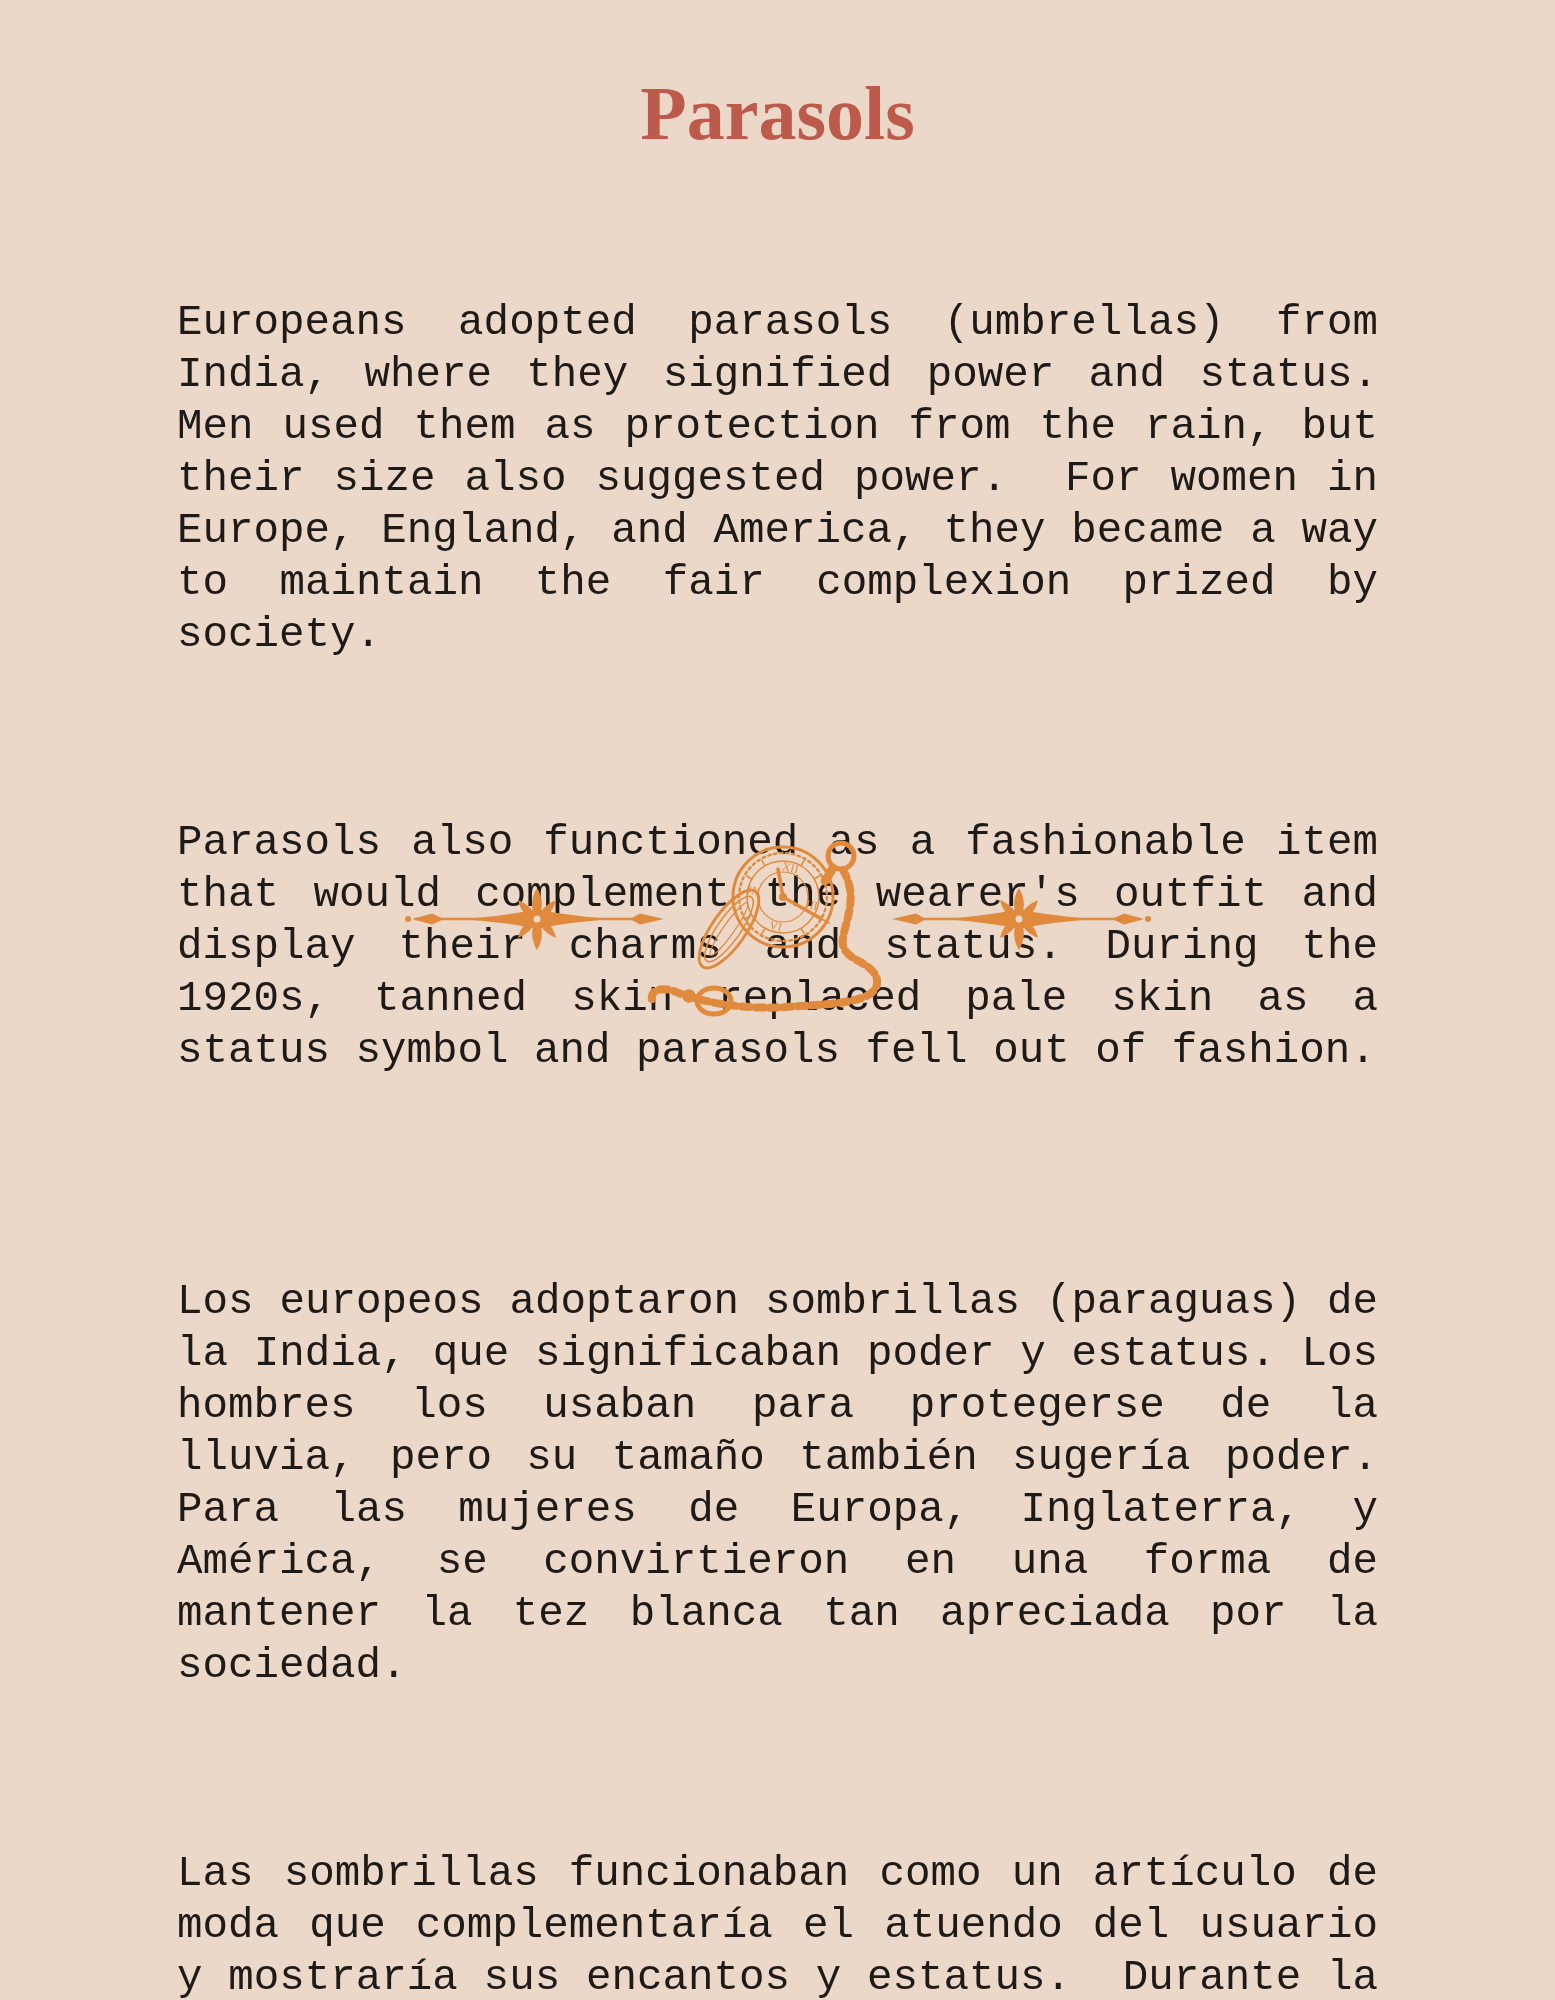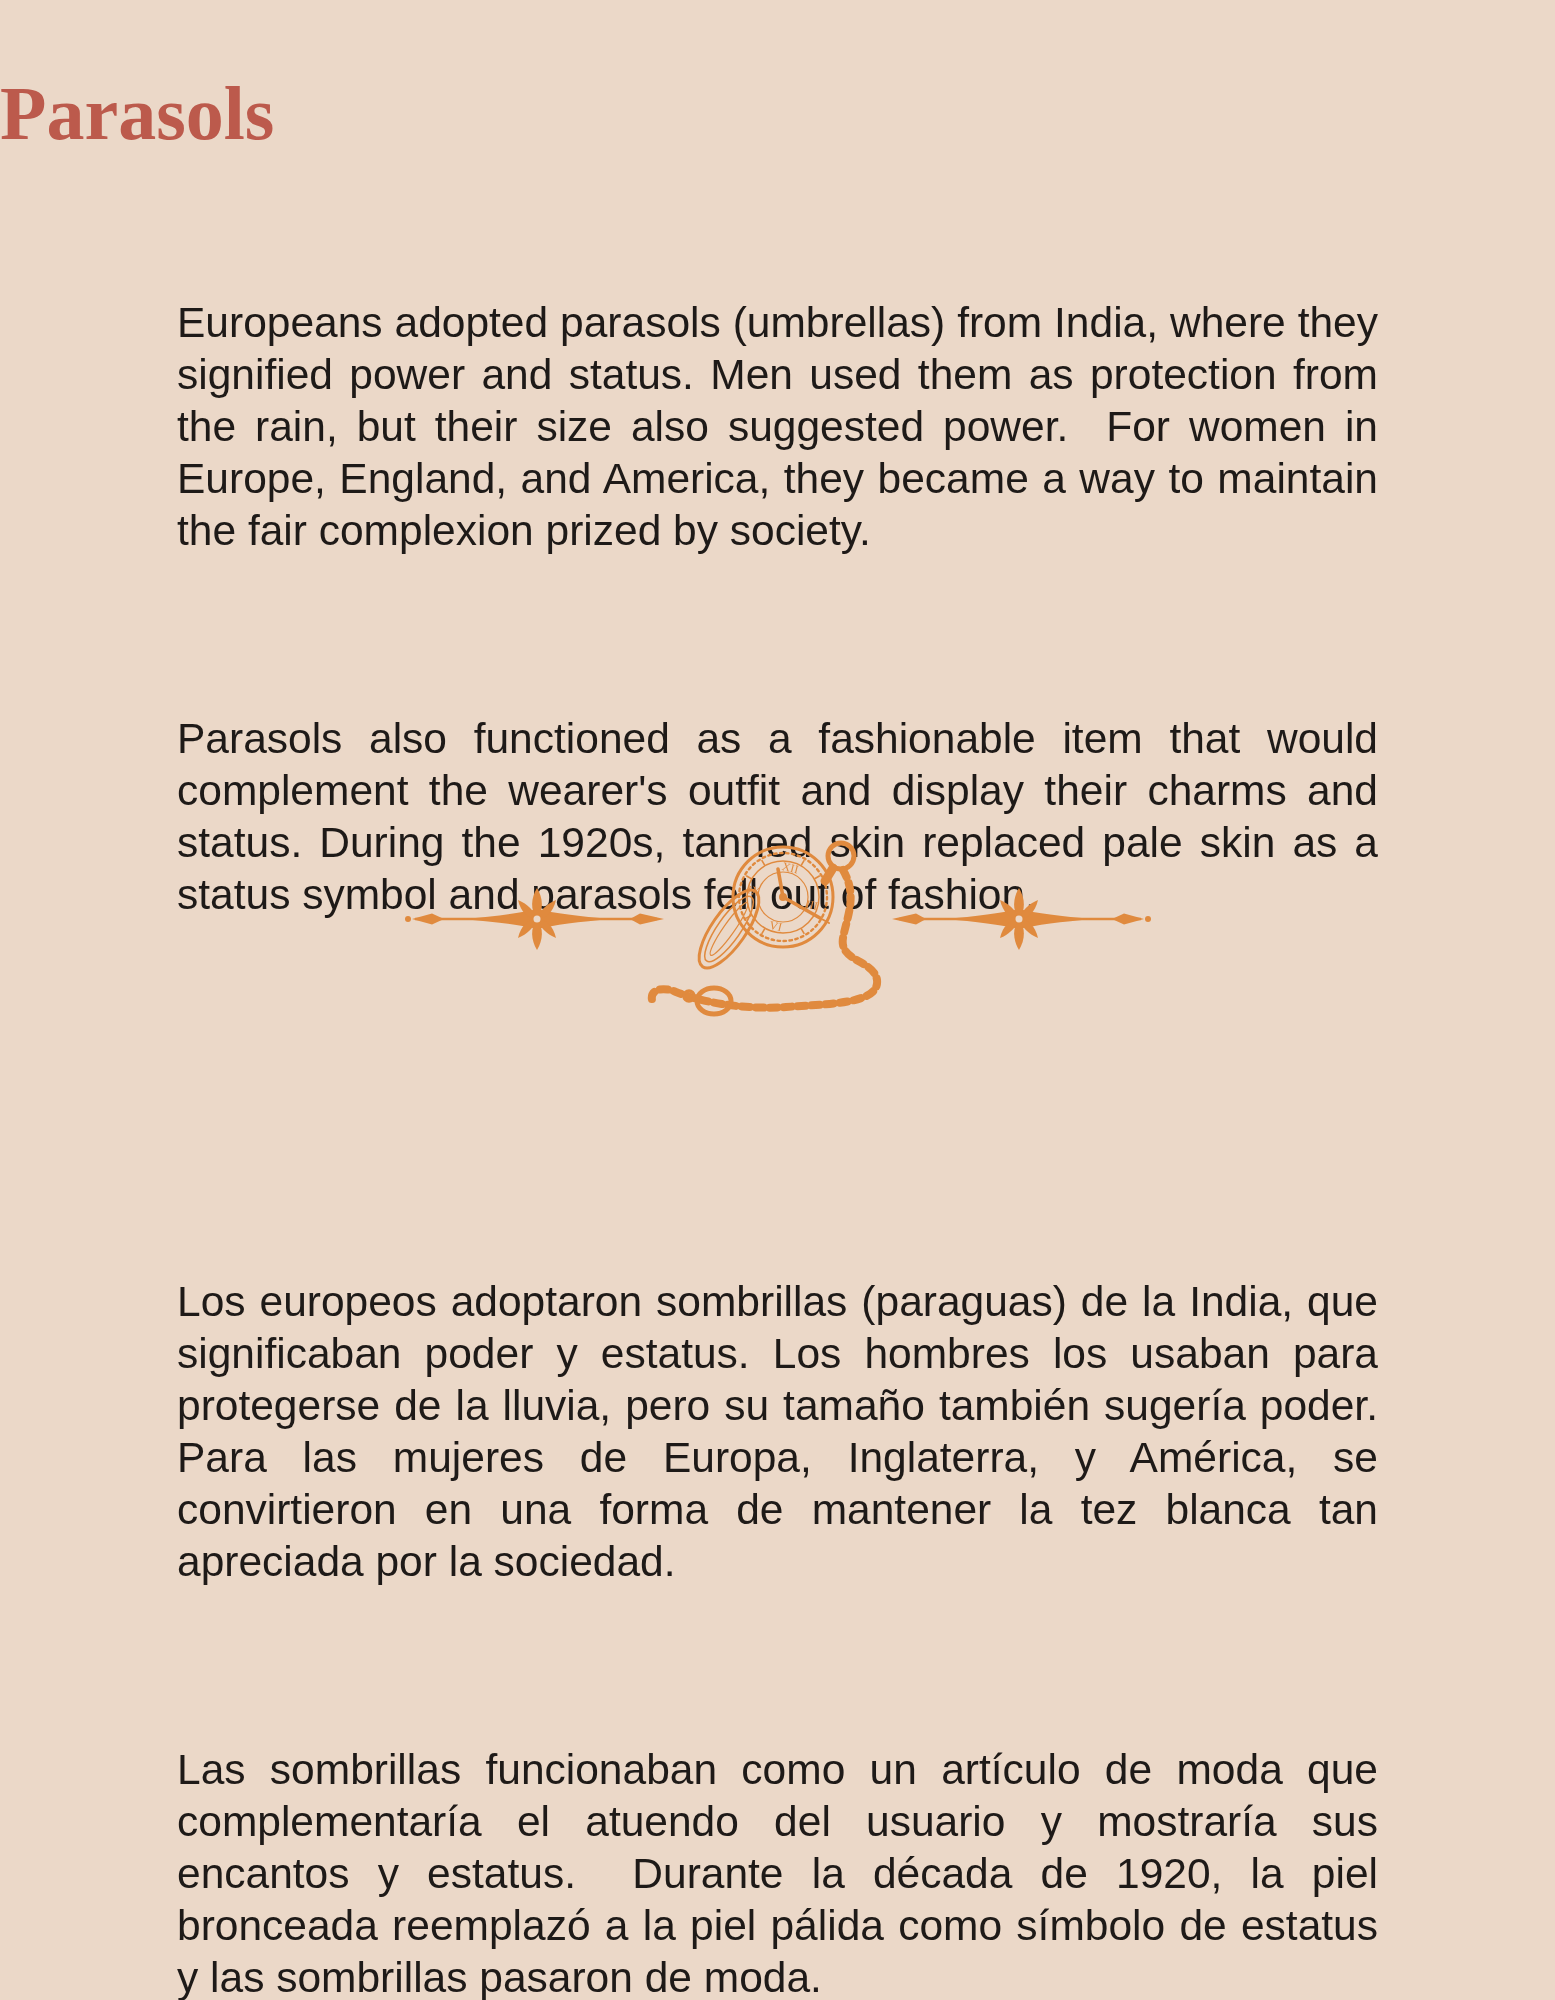--- a/index.html
+++ b/index.html
@@ -9,20 +9,21 @@
     height:2000px;
     background:#EBD8C8;
     overflow:hidden;
     font-family:"Liberation Sans","DejaVu Sans",sans-serif;
   }
   .serif-title{
     position:absolute;
     left:0;
     width:100%;
     margin:0;
+    text-align:center;
     font-family:"Liberation Serif","DejaVu Serif",serif;
     font-weight:700;
     font-size:76px;
     line-height:1.05;
     letter-spacing:0px;
   }
   #title-en{ top:74px;  color:#BC5A4C; }
   #title-es{ top:1040px; color:#38707F; }
   .text-block{
     position:absolute;
@@ -30,21 +31,21 @@
     width:1201px;
     color:#1E1A18;
     font-size:42.5px;
     line-height:52px;
     text-align:justify;
     white-space:pre-wrap;
     hyphens:none;
   }
   #en-paras{ top:193px; }
   #es-paras{ top:1172px; }
-  .text-block p{ margin:0 0 52px 0; }
+  .text-block p{ margin:0 0 52px 0;font-family:Liberation Mono, monospace; }
   .text-block p:last-child{ margin-bottom:0; }
   #divider{
     position:absolute;
     top:820px;
     left:0;
     width:1555px;
     height:220px;
   }
   #divider svg{ display:block; }
 </style>

